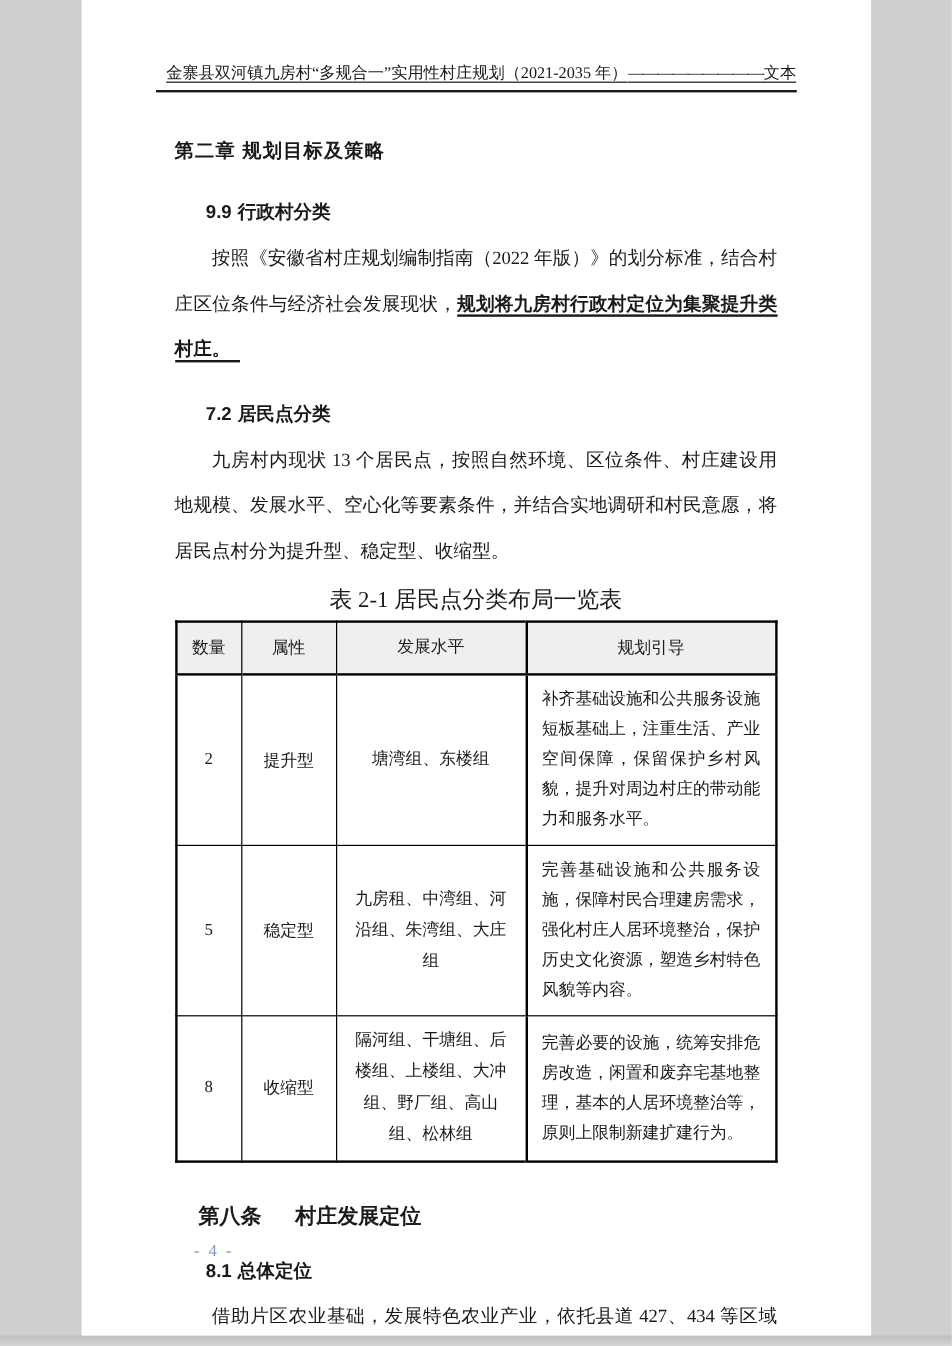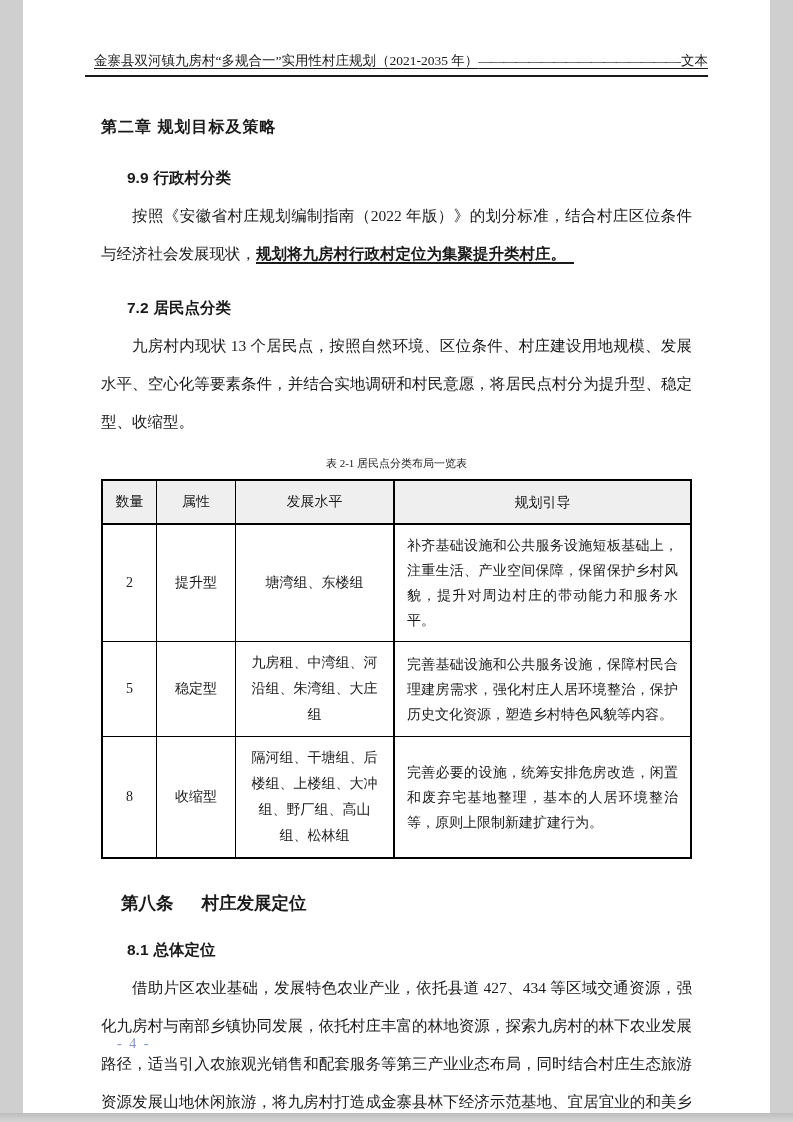--- a/index.html
+++ b/index.html
@@ -1,18 +1,18 @@
 <!DOCTYPE html>
 <html><head>
 <meta charset="utf-8">
 <style>
   html, body { margin: 0; padding: 0; background: #cfcfcf; }
   .page {
     position: relative;
-    width: 747px;
+    width: 658px;
     height: 1113px;
     margin: 0 auto;
     background: #ffffff;
     overflow: hidden;
     font-family: "Liberation Serif", "DejaVu Serif", serif;
     color: #1a1a1a;
   }
   .page-edge {
     width: 793px; height: 9px; margin: 0 auto;
     background: linear-gradient(#bdbdbd, #d6d6d6);
@@ -79,21 +79,21 @@
     font-family: "Liberation Sans", "DejaVu Sans", sans-serif;
     font-weight: bold;
     border-bottom: 2px solid #1a1a1a;
     padding-right: 8px;
   }
 
   
   .table-caption {
     margin: 12px 0 6px 0;
     text-align: center;
-    font-size: 11px;
+    font-size: 19px;
     line-height: 20px;
   }
   table.class-table {
     width: 100%;
     border-collapse: collapse;
     border: 2.5px solid #000;
     font-size: 14px;
   }
   .class-table th, .class-table td {
     border: 1px solid #000;

